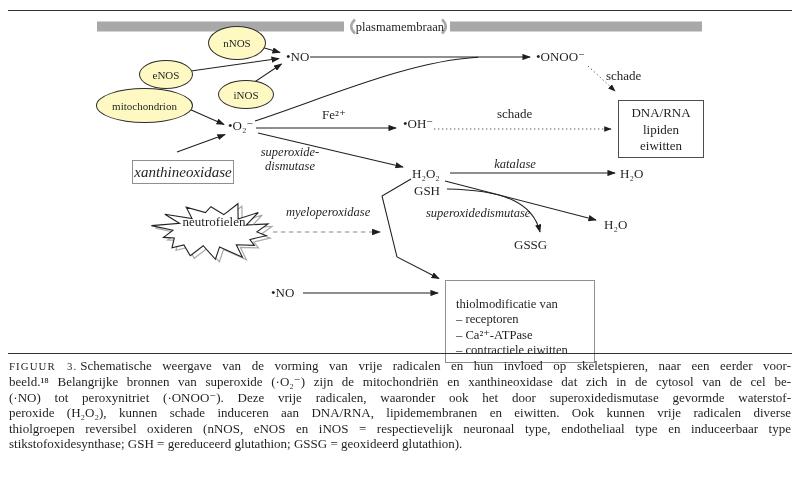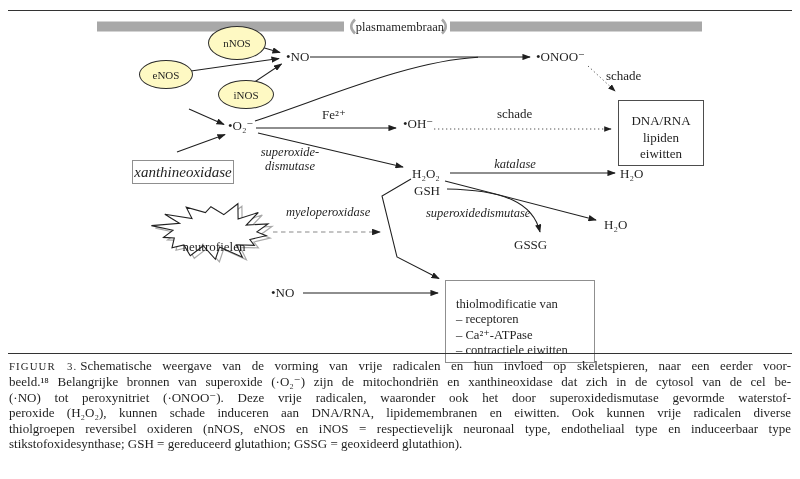--- a/index.html
+++ b/index.html
@@ -25,21 +25,21 @@
   .lbl{position:absolute;font-size:13px;line-height:14px;white-space:nowrap;color:var(--ink);}
   .it{font-style:italic;font-size:12.5px;}
   .ctr{text-align:center;}
   .ell{
     position:absolute;border:1.1px solid #2c2c2c;border-radius:50%;background:#fef9c3;
     display:flex;align-items:center;justify-content:center;font-size:11px;color:var(--ink);
   }
   .bx{position:absolute;background:#fff;color:var(--ink);}
   .bx-xo{border:1.2px solid var(--boxgray);font-style:italic;font-size:15px;
     display:flex;align-items:center;justify-content:center;margin-top:8px;}
-  .bx-dna{border:1px solid #4d4d4d;font-size:13px;line-height:16.5px;text-align:center;padding-top:12px;}
+  .bx-dna{border:1px solid #4d4d4d;font-size:13px;line-height:16.5px;text-align:center;padding-top:4px;}
   .bx-thiol{border:1.2px solid var(--boxgray);font-size:12.6px;line-height:15.4px;
     text-align:left;padding:16px 0 0 10px;}
   .memlbl{position:absolute;left:352px;top:19.5px;width:92px;text-align:right;font-size:12.5px;}
   .caption{position:absolute;left:9px;right:9px;top:358px;font-size:13px;}
   .capline{line-height:15.4px;text-align:justify;text-align-last:justify;overflow:hidden;white-space:normal;}
   .capline.last{text-align-last:left;}
   .figlabel{font-size:10.8px;letter-spacing:1.1px;margin-right:3px;}
 </style>
 </head>
 <body>
@@ -86,26 +86,29 @@
 
   <div class="ell" style="left:208px;top:26px;width:56px;height:32px">
     <span>nNOS</span>
   </div>
   <div class="ell" style="left:139px;top:60px;width:52px;height:27px">
     <span>eNOS</span>
   </div>
   <div class="ell" style="left:218px;top:80px;width:54px;height:27px">
     <span>iNOS</span>
   </div>
+  <div class="ell" style="left:96px;top:88px;width:95px;height:33px">
+    <span>mitochondrion</span>
+  </div>
 
   <div class="bx bx-xo" style="left:132px;top:152px;width:100px;height:22px">
     <span>xanthineoxidase</span>
   </div>
 
-  <div class="lbl" style="left:177px;top:240px;width:74px;text-align:center">neutrofielen</div>
+  <div class="lbl" style="left:177px;top:215px;width:74px;text-align:center">neutrofielen</div>
 
   <div class="lbl" style="left:286px;top:50px">•NO</div>
   <div class="lbl" style="left:536px;top:50px">•ONOO⁻</div>
   <div class="lbl" style="left:228px;top:119px">•O₂⁻</div>
   <div class="lbl" style="left:322px;top:108px">Fe²⁺</div>
   <div class="lbl" style="left:403px;top:117px">•OH⁻</div>
   <div class="lbl" style="left:412px;top:167px">H₂O₂</div>
   <div class="lbl" style="left:620px;top:167px">H₂O</div>
   <div class="lbl" style="left:414px;top:184px">GSH</div>
   <div class="lbl" style="left:604px;top:218px">H₂O</div>

